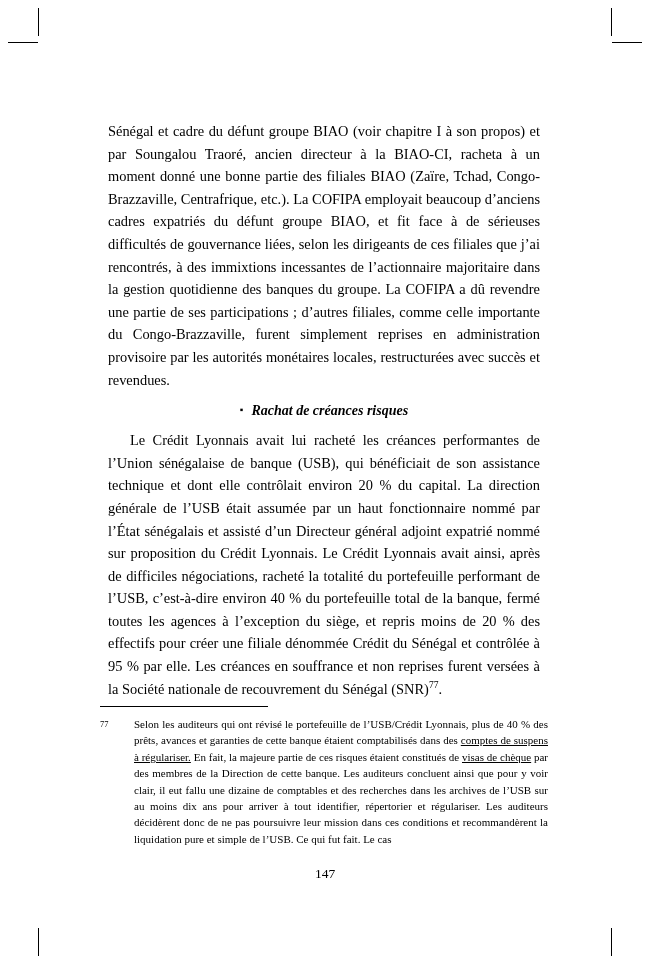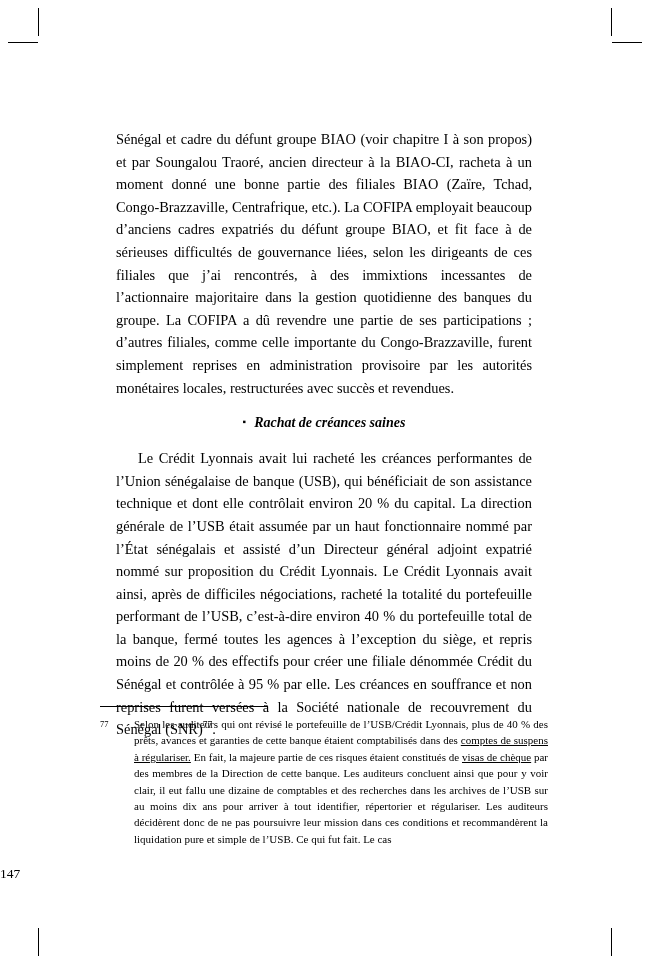--- a/index.html
+++ b/index.html
@@ -37,21 +37,21 @@
   }
 
   .content {
     position: absolute;
     left: 100px;
     top: 112px;
     width: 448px;
   }
 
   p.body-par {
-    margin: 16px;
+    margin: 8px;
     font-size: 14.4px;
     line-height: 22.6px;
     text-align: justify;
     text-justify: inter-word;
     hyphens: none;
   }
   p.body-par.indent {
     text-indent: 22px;
   }
 
@@ -106,41 +106,42 @@
     font-size: 8.5px;
     vertical-align: super;
   }
   .footnote u { text-decoration: underline; }
 
   .page-number {
     position: absolute;
     left: 0;
     top: 866px;
     width: 650px;
+    text-align: center;
     font-size: 13.5px;
   }
 </style>
 </head>
 <body>
 
 <div class="page">
 
   <div class="crop-mark crop-tl-v"></div>
   <div class="crop-mark crop-tr-v"></div>
   <div class="crop-mark crop-bl-v"></div>
   <div class="crop-mark crop-br-v"></div>
   <div class="crop-mark trim-top-left"></div>
   <div class="crop-mark trim-top-right"></div>
 
   <div class="content">
 
     <p class="body-par">Sénégal et cadre du défunt groupe BIAO (voir chapitre I à son propos) et par Soungalou Traoré, ancien directeur à la BIAO-CI, racheta à un moment donné une bonne partie des filiales BIAO (Zaïre, Tchad, Congo-Brazzaville, Centrafrique, etc.). La COFIPA employait beaucoup d’anciens cadres expatriés du défunt groupe BIAO, et fit face à de sérieuses difficultés de gouvernance liées, selon les dirigeants de ces filiales que j’ai rencontrés, à des immixtions incessantes de l’actionnaire majoritaire dans la gestion quotidienne des banques du groupe. La COFIPA a dû revendre une partie de ses participations ; d’autres filiales, comme celle importante du Congo-Brazzaville, furent simplement reprises en administration provisoire par les autorités monétaires locales, restructurées avec succès et revendues.</p>
 
     <div class="subheading">
-      <span class="bullet">▪</span><span>Rachat de créances saines</span>
+      <span class="bullet">▪</span><span>Rachat de créances risques</span>
     </div>
 
     <p class="body-par indent"><span>Le Crédit Lyonnais avait lui racheté les créances performantes de l’Union sénégalaise de banque (USB), qui bénéficiait de son assistance technique et dont elle contrôlait environ 20 % du capital. La direction générale de l’USB était assumée par un haut fonctionnaire nommé par l’État sénégalais et assisté d’un Directeur général adjoint expatrié nommé sur proposition du Crédit Lyonnais. Le Crédit Lyonnais avait ainsi, après de difficiles négociations, racheté la totalité du portefeuille performant de l’USB, c’est-à-dire environ 40 % du portefeuille total de la banque, fermé toutes les agences à l’exception du siège, et repris moins de 20 % des effectifs pour créer une filiale dénommée </span><b class="inline-bold">Crédit du Sénégal</b><span> et contrôlée à 95 % par elle. Les créances en souffrance et non reprises furent versées à la Société nationale de recouvrement du Sénégal (SNR)</span><sup class="fn-ref">77</sup><span>.</span></p>
 
   </div>
 
   <div class="footnote-area">
     <div class="footnote-rule"></div>
     <div class="footnote">
       <span class="fn-num">77</span><span>Selon les auditeurs qui ont révisé le portefeuille de l’USB/Crédit Lyonnais, plus de 40 % des prêts, avances et garanties de cette banque étaient comptabilisés dans des </span><u>comptes de suspens à régulariser.</u><span> En fait, la majeure partie de ces risques étaient constitués de </span><u>visas de chèque</u><span> par des membres de la Direction de cette banque. Les auditeurs concluent ainsi que pour y voir clair, il eut fallu une dizaine de comptables et des recherches dans les archives de l’USB sur au moins dix ans pour arriver à tout identifier, répertorier et régulariser. Les auditeurs décidèrent donc de ne pas poursuivre leur mission dans ces conditions et recommandèrent la liquidation pure et simple de l’USB. Ce qui fut fait. Le cas</span>

